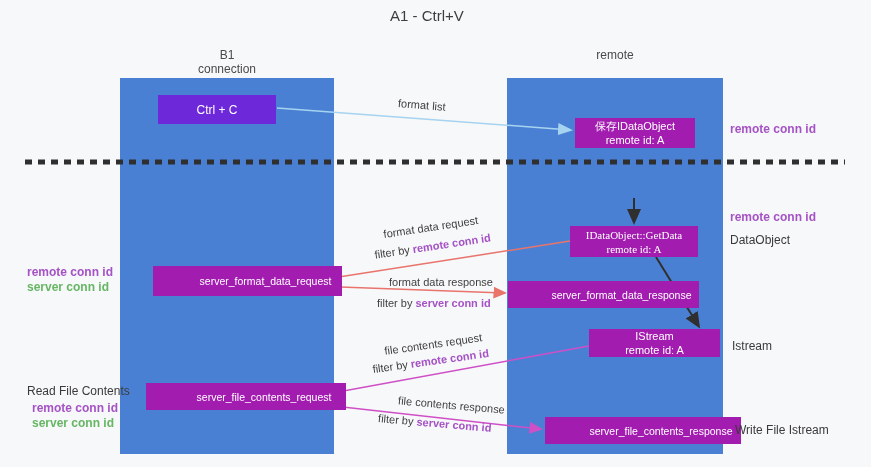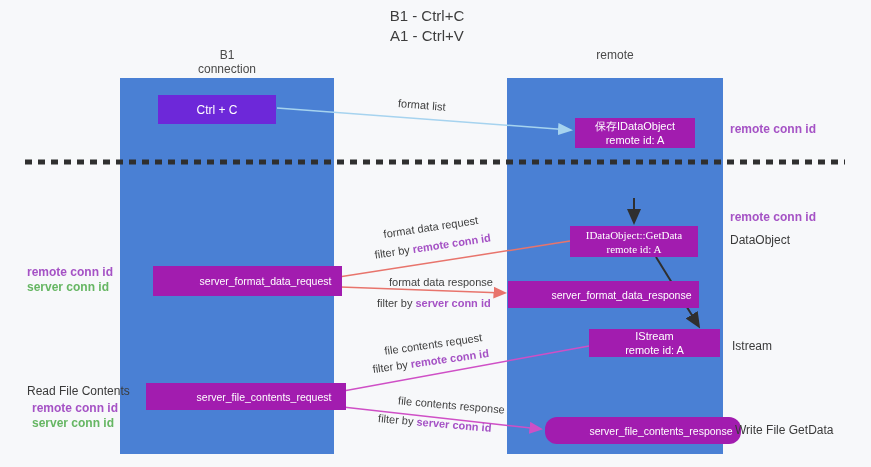--- a/index.html
+++ b/index.html
@@ -34,21 +34,20 @@
   .greentext { color:#66b663; font-weight:bold; }
   .gap { margin-right:3px; }
   .pair { line-height:15px; font-size:12px; }
 </style>
 </head>
 <body>
 
 <div id="canvas">
 
   <div class="title">
-    <div>B1 - Ctrl+C</div>
     <div>A1 - Ctrl+V</div>
   </div>
 
   <div class="lane-header b1">
     <div>B1</div>
     <div>connection</div>
   </div>
   <div class="lane-header a1">
     <div>remote</div>
   </div>
@@ -106,21 +105,21 @@
 
   <div class="node orange-node" style="left:589px; top:329px; width:131px; height:28px;">
     <div>IStream</div>
     <div>remote id: A</div>
   </div>
 
   <div class="node orange-node small" style="left:146px; top:383px; width:164px; height:27px;">
     <div>server_file_contents_request</div>
   </div>
 
-  <div class="node orange-node small" style="left:545px; top:417px; width:160px; height:27px;border-radius:12px;">
+  <div class="node orange-node small" style="left:545px; top:417px; width:160px; height:27px;">
     <div>server_file_contents_response</div>
   </div>
 
   <div class="lbl" style="left:398px; top:99px; transform:rotate(4.5deg);">format list</div>
 
   <div class="lbl" style="left:383px; top:221px; transform:rotate(-8.5deg);">format data request</div>
   <div class="lbl" style="left:374px; top:240px; transform:rotate(-8.5deg);">
     <span class="gap">filter by</span><span class="purple">remote conn id</span>
   </div>
 
@@ -136,21 +135,21 @@
 
   <div class="lbl" style="left:398px; top:399px; transform:rotate(5deg);">file contents response</div>
   <div class="lbl" style="left:378px; top:417px; transform:rotate(5deg);">
     <span class="gap">filter by</span><span class="purple">server conn id</span>
   </div>
 
   <div class="side purple" style="left:730px; top:122px;">remote conn id</div>
   <div class="side purple" style="left:730px; top:210px;">remote conn id</div>
   <div class="side" style="left:730px; top:233px;">DataObject</div>
   <div class="side" style="left:732px; top:339px;">Istream</div>
-  <div class="side" style="left:735px; top:423px;">Write File GetData</div>
+  <div class="side" style="left:735px; top:423px;">Write File Istream</div>
 
   <div class="side pair" style="left:27px; top:265px;">
     <div class="purple">remote conn id</div>
     <div class="greentext">server conn id</div>
   </div>
 
   <div class="side" style="left:27px; top:384px;text-align:right;">Read File Contents</div>
   <div class="side pair" style="left:32px; top:401px;">
     <div class="purple">remote conn id</div>
     <div class="greentext">server conn id</div>

